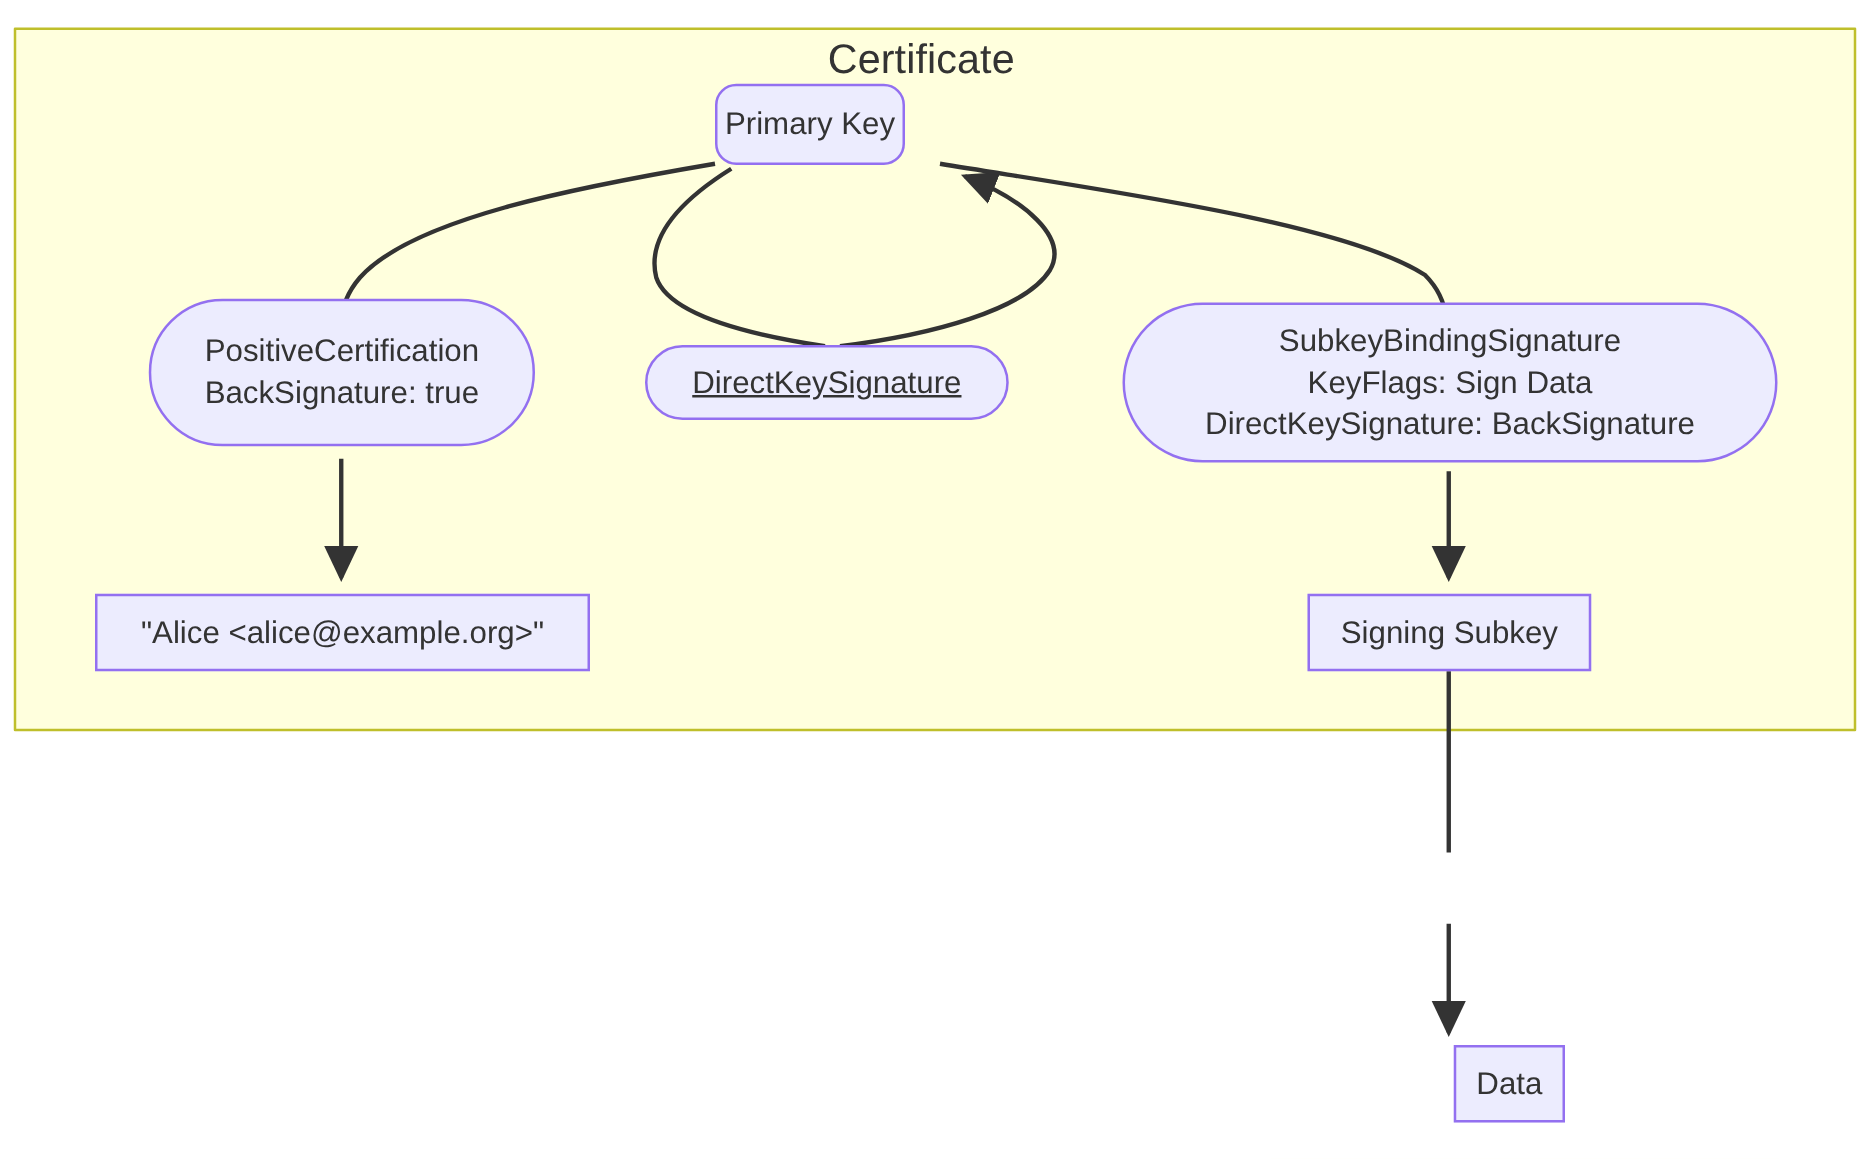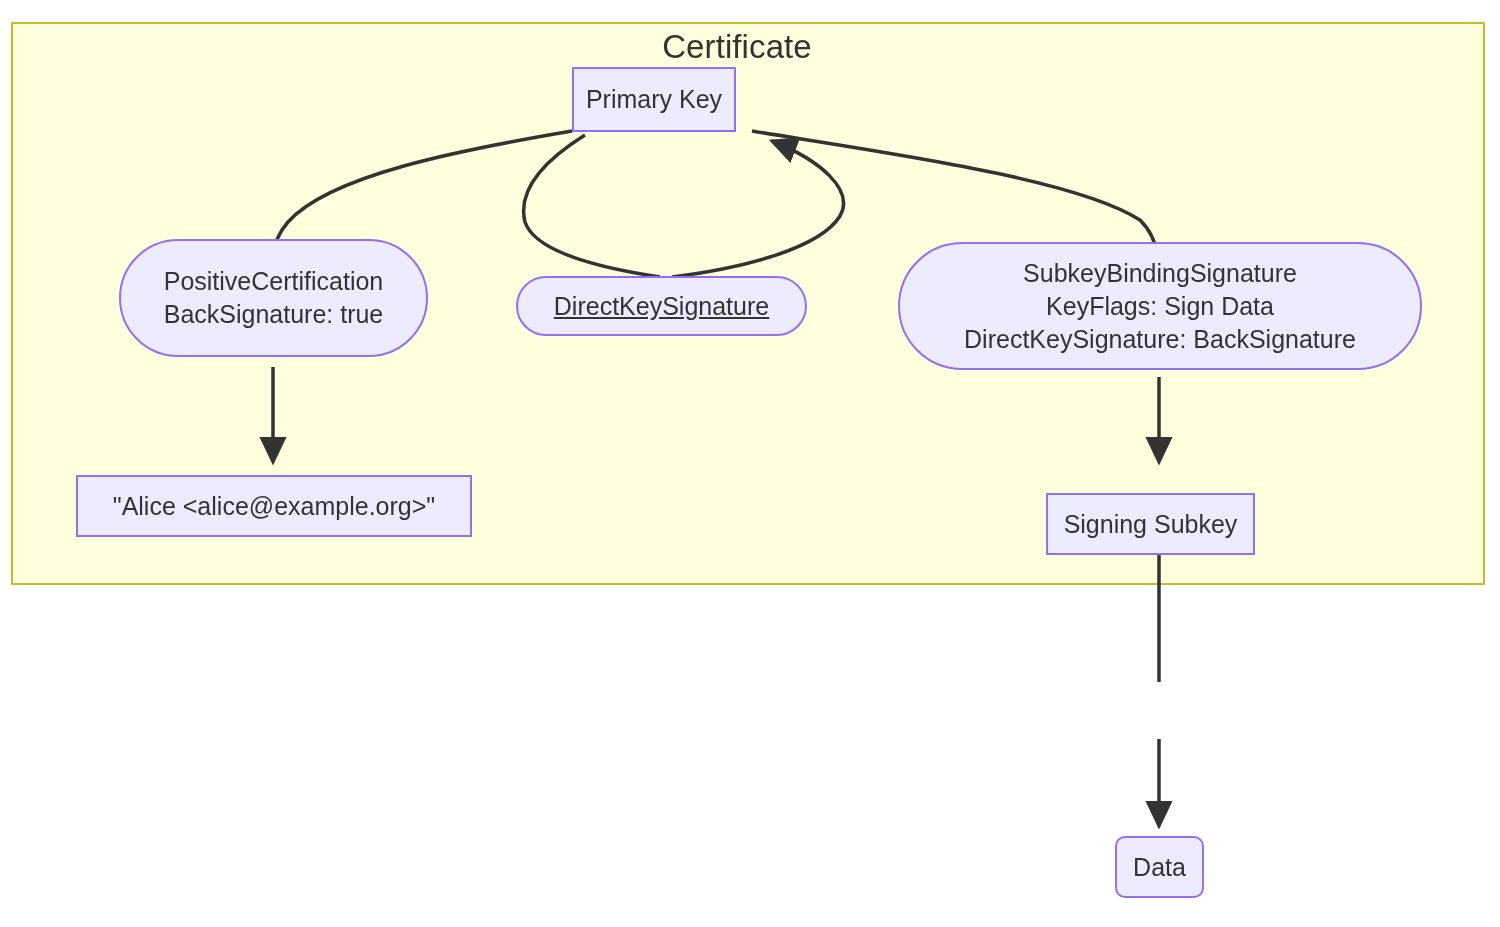--- a/index.html
+++ b/index.html
@@ -59,21 +59,21 @@
     display: flex;
     flex-direction: column;
     align-items: center;
     justify-content: center;
     text-align: center;
     font-size: 25px;
     line-height: 33px;
     white-space: nowrap;
   }
   .node.rect        { border-radius: 0px; }
-  .node.round-rect  { border-radius: 10px; }
+  .node.round-rect  { border-radius: 0; margin-left: 48px; }
   .node.stadium     { border-radius: 9999px; }
   .node .line { display: block; }
 </style>
 </head>
 <body>
 
 <div id="diagram-root">
 
   <div class="subgraph-box"></div>
   <div class="subgraph-title">Certificate</div>
@@ -97,21 +97,21 @@
       <path marker-end="url(#arrowhead)" d="M 273,367 L 273,462"></path>
 
       <path marker-end="url(#arrowhead)" d="M 1159,377 L 1159,462"></path>
 
       <path d="M 1159,535 L 1159,682"></path>
 
       <path marker-end="url(#arrowhead)" d="M 1159,739 L 1159,826"></path>
     </g>
   </svg>
 
-  <div class="node rect" style="left:572px; top:67px; width:164px; height:65px;">
+  <div class="node rect" style="left:572px; top:67px; width:152px; height:65px;border-radius:17px;">
     <span class="line">Primary Key</span>
   </div>
 
   <div class="node stadium" style="left:119px; top:239px; width:309px; height:118px;">
     <span class="line">PositiveCertification</span>
     <span class="line">BackSignature: true</span>
   </div>
 
   <div class="node stadium" style="left:516px; top:276px; width:291px; height:60px;text-decoration:underline;">
     <span class="line">DirectKeySignature</span>
@@ -120,21 +120,21 @@
   <div class="node stadium" style="left:898px; top:242px; width:524px; height:128px;">
     <span class="line">SubkeyBindingSignature</span>
     <span class="line">KeyFlags: Sign Data</span>
     <span class="line">DirectKeySignature: BackSignature</span>
   </div>
 
   <div class="node rect" style="left:76px; top:475px; width:396px; height:62px;">
     <span class="line">"Alice &lt;alice@example.org&gt;"</span>
   </div>
 
-  <div class="node rect" style="left:1046px; top:493px; width:209px; height:62px;">
+  <div class="node rect" style="left:1046px; top:475px; width:227px; height:62px;">
     <span class="line">Signing Subkey</span>
   </div>
 
 
   <div class="node round-rect" style="left:1115px; top:836px; width:89px; height:62px;">
     <span class="line">Data</span>
   </div>
 
 </div>
 

